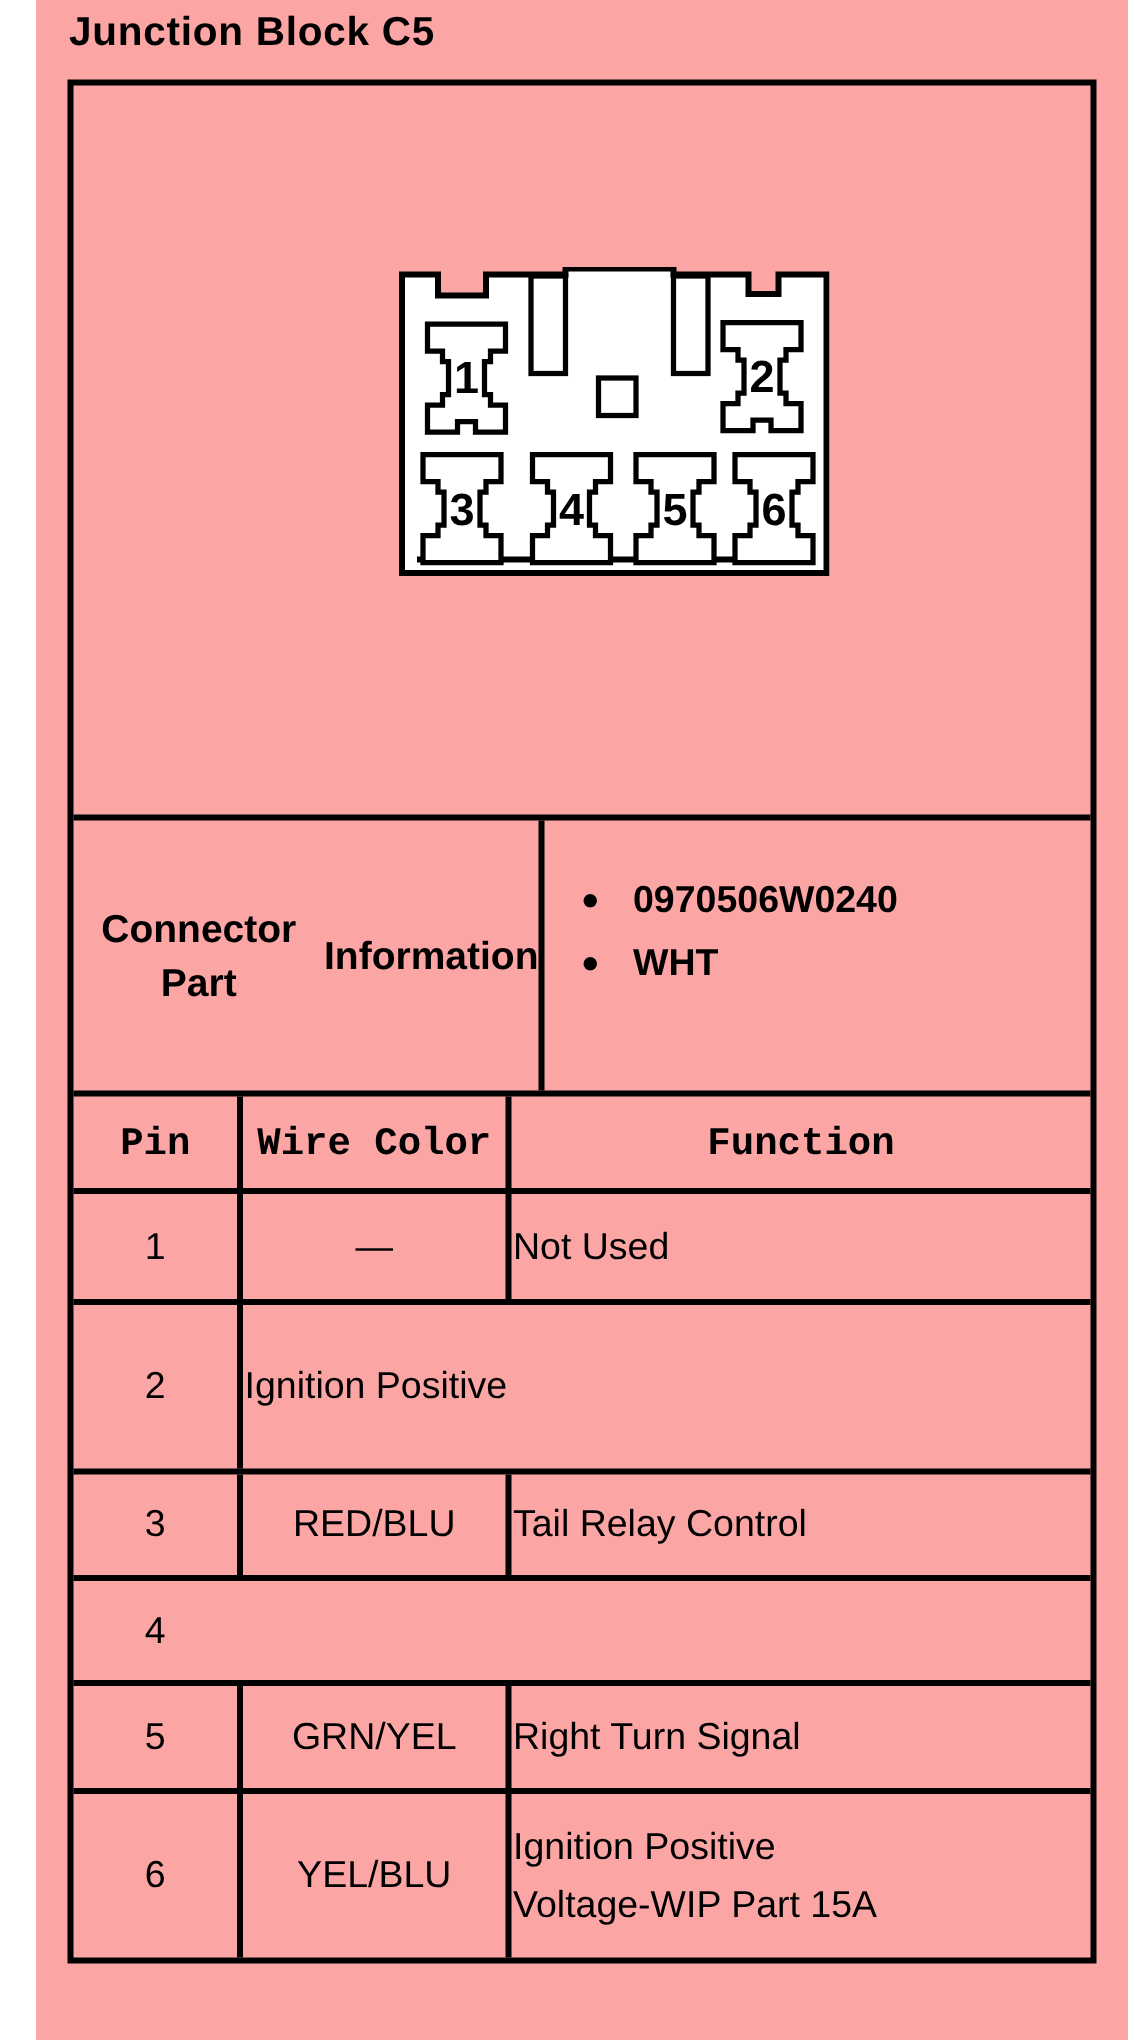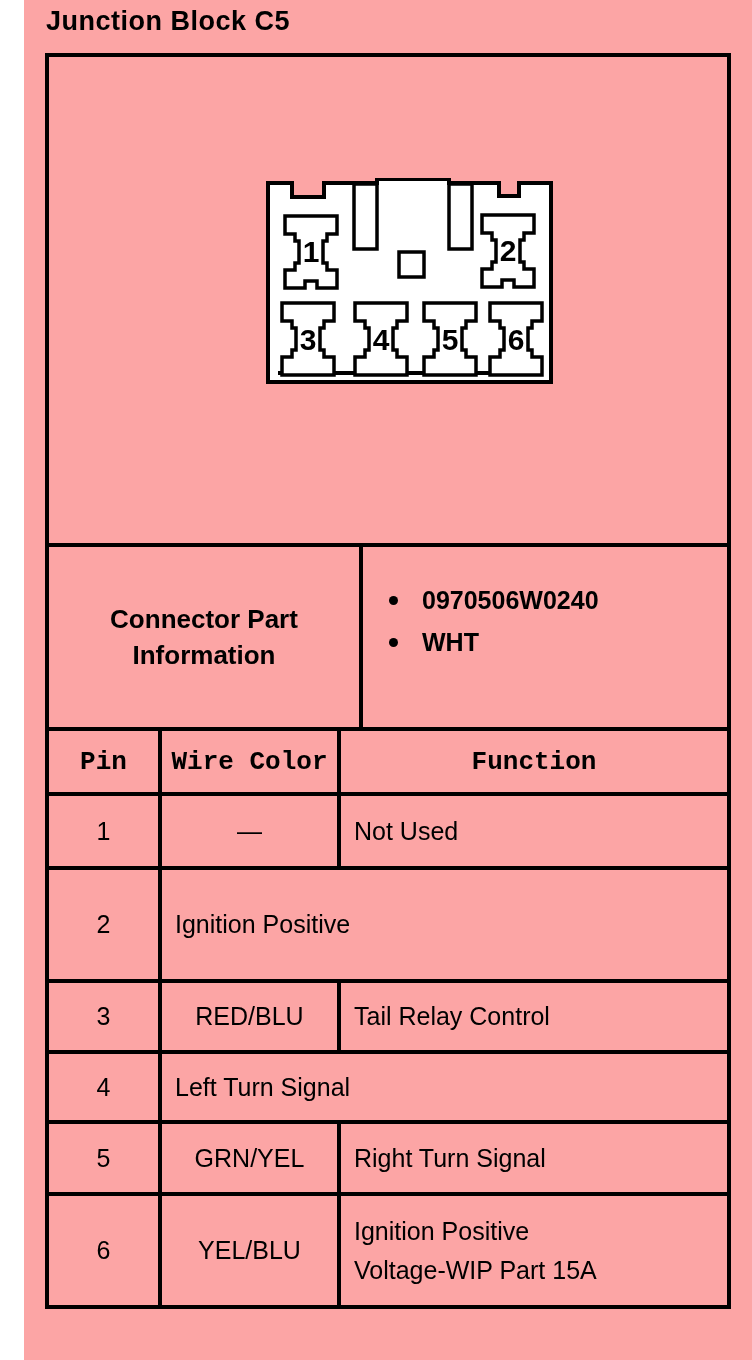--- a/index.html
+++ b/index.html
@@ -27,21 +27,21 @@
   .row:first-child { border-top: none; }
 
   
   .diagram-row { height: 486px; position: relative; display: block; }
   .connector-svg { position: absolute; left: 217px; top: 121px; }
 
   
   .partinfo-row { height: 184px; }
   .partinfo-label-cell {
     width: 310px;
-    display: flex; flex-direction: column; justify-content: center; align-items: center;
+    display: flex; flex-direction: row; justify-content: center; align-items: center;
     text-align: center;
     font-weight: bold; font-size: 26px; line-height: 36px;
   }
   .partinfo-values-cell {
     flex: 1; border-left: 4px solid #000;
     padding: 32px 0 0 26px;
     display: flex; flex-direction: column; align-items: flex-start;
   }
   .bullet-item { display: flex; align-items: center; height: 42px; font-weight: bold; font-size: 25px; }
   .dot { width: 9px; height: 9px; border-radius: 50%; background: #000; margin-right: 24px; flex: 0 0 auto; }
@@ -54,21 +54,21 @@
     font-size: 25px;
   }
   .wire-col {
     width: 179px; border-left: 4px solid #000;
     display: flex; align-items: center; justify-content: center;
     font-size: 25px;
   }
   .fn-col {
     flex: 1; border-left: 4px solid #000;
     display: flex; flex-direction: column; justify-content: center; align-items: flex-start;
-    padding-left: 13px;
+    padding-left: 1px;
     font-size: 25px;
   }
   .header-row .pin-col, .header-row .wire-col, .header-row .fn-col {
     font-weight: bold; font-size: 26px;
   }
   .header-row .fn-col { align-items: center; padding-left: 0; }
   .fn-line { line-height: 39px; white-space: nowrap; }
 
   .r1 { height: 74px; }
   .r2 { height: 113px; }
@@ -166,24 +166,20 @@
       <div class="pin-col">3</div>
       <div class="wire-col">RED/BLU</div>
       <div class="fn-col">
         <div class="fn-line">Tail Relay Control</div>
         <div class="fn-line"></div>
       </div>
     </div>
 
     <div class="row r4">
       <div class="pin-col">4</div>
-      <div class="fn-col">
-        <div class="fn-line">Left Turn Signal</div>
-        <div class="fn-line"></div>
-      </div>
     </div>
 
     <div class="row r5">
       <div class="pin-col">5</div>
       <div class="wire-col">GRN/YEL</div>
       <div class="fn-col">
         <div class="fn-line">Right Turn Signal</div>
         <div class="fn-line"></div>
       </div>
     </div>

